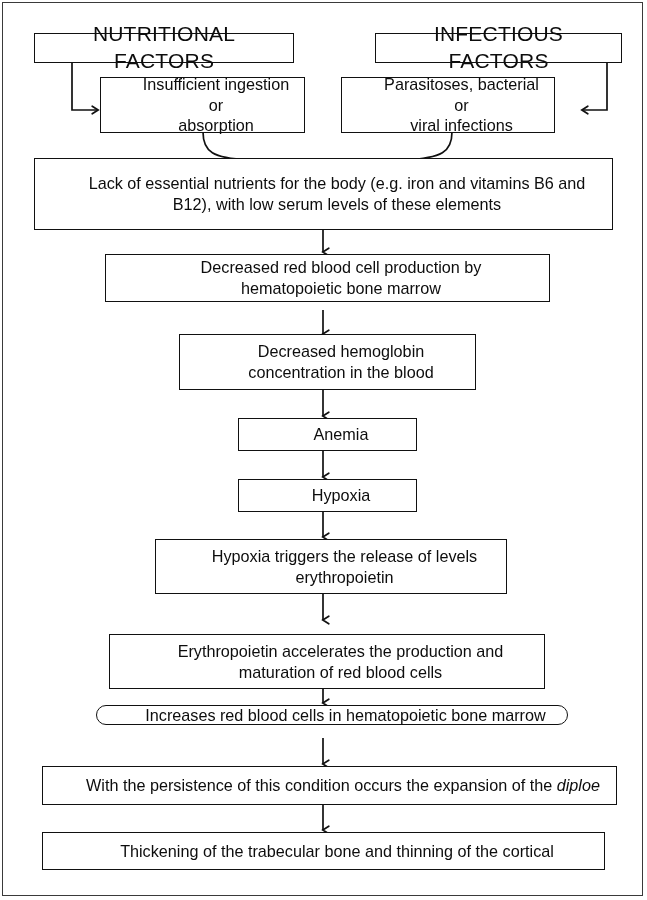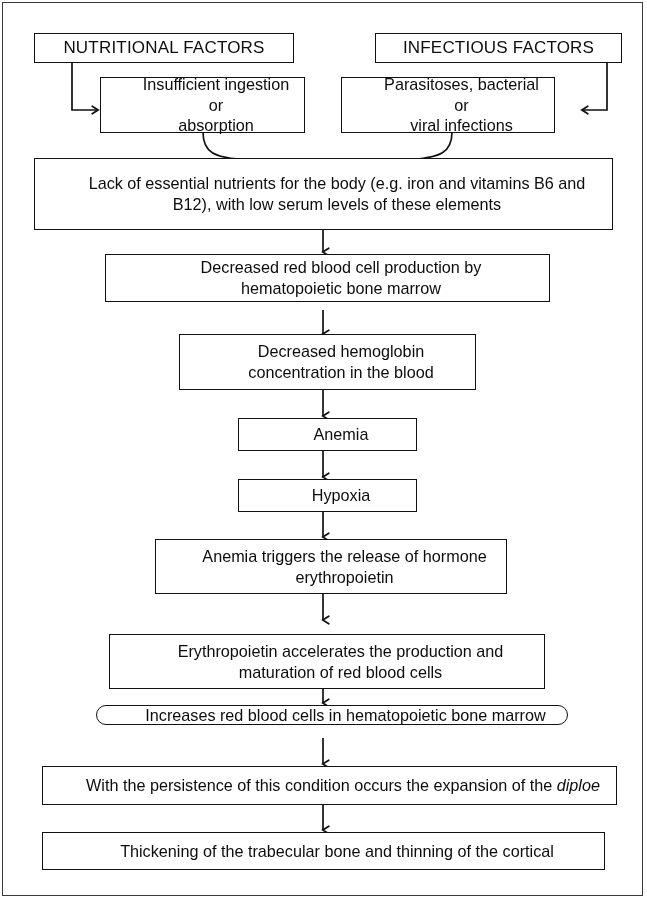--- a/index.html
+++ b/index.html
@@ -36,21 +36,21 @@
     justify-content: center;
     text-align: center;
     line-height: 1.28;
     padding: 2px 8px;
   }
   .node .txt {
     display: block;
     width: 100%;
   }
   .cap {
-    font-size: 17px;
+    font-size: 21px;
     letter-spacing: 0.2px;
   }
   .body-txt {
     font-size: 16.2px;
     padding-left: 35px;
   }
   .ital { font-style: italic; }
   svg.connectors {
     position: absolute;
     left: 0;
@@ -152,21 +152,21 @@
 
   <div class="node body-txt" style="left:238px; top:418px; width:179px; height:33px;">
     <span class="txt">Anemia</span>
   </div>
 
   <div class="node body-txt" style="left:238px; top:479px; width:179px; height:33px;">
     <span class="txt">Hypoxia</span>
   </div>
 
   <div class="node body-txt" style="left:155px; top:539px; width:352px; height:55px;">
-    <span class="txt"><span>Anemia triggers the release of hormone</span><br><span>erythropoietin</span></span>
+    <span class="txt"><span>Hypoxia triggers the release of levels</span><br><span>erythropoietin</span></span>
   </div>
 
   <div class="node body-txt" style="left:109px; top:622px; width:436px; height:55px;margin-top:12px;">
     <span class="txt"><span>Erythropoietin accelerates the production and</span><br><span>maturation of red blood cells</span></span>
   </div>
 
   <div class="node body-txt" style="left:96px; top:705px; width:472px; height:20px;border-radius:13px;">
     <span class="txt">Increases red blood cells in hematopoietic bone marrow</span>
   </div>
 

